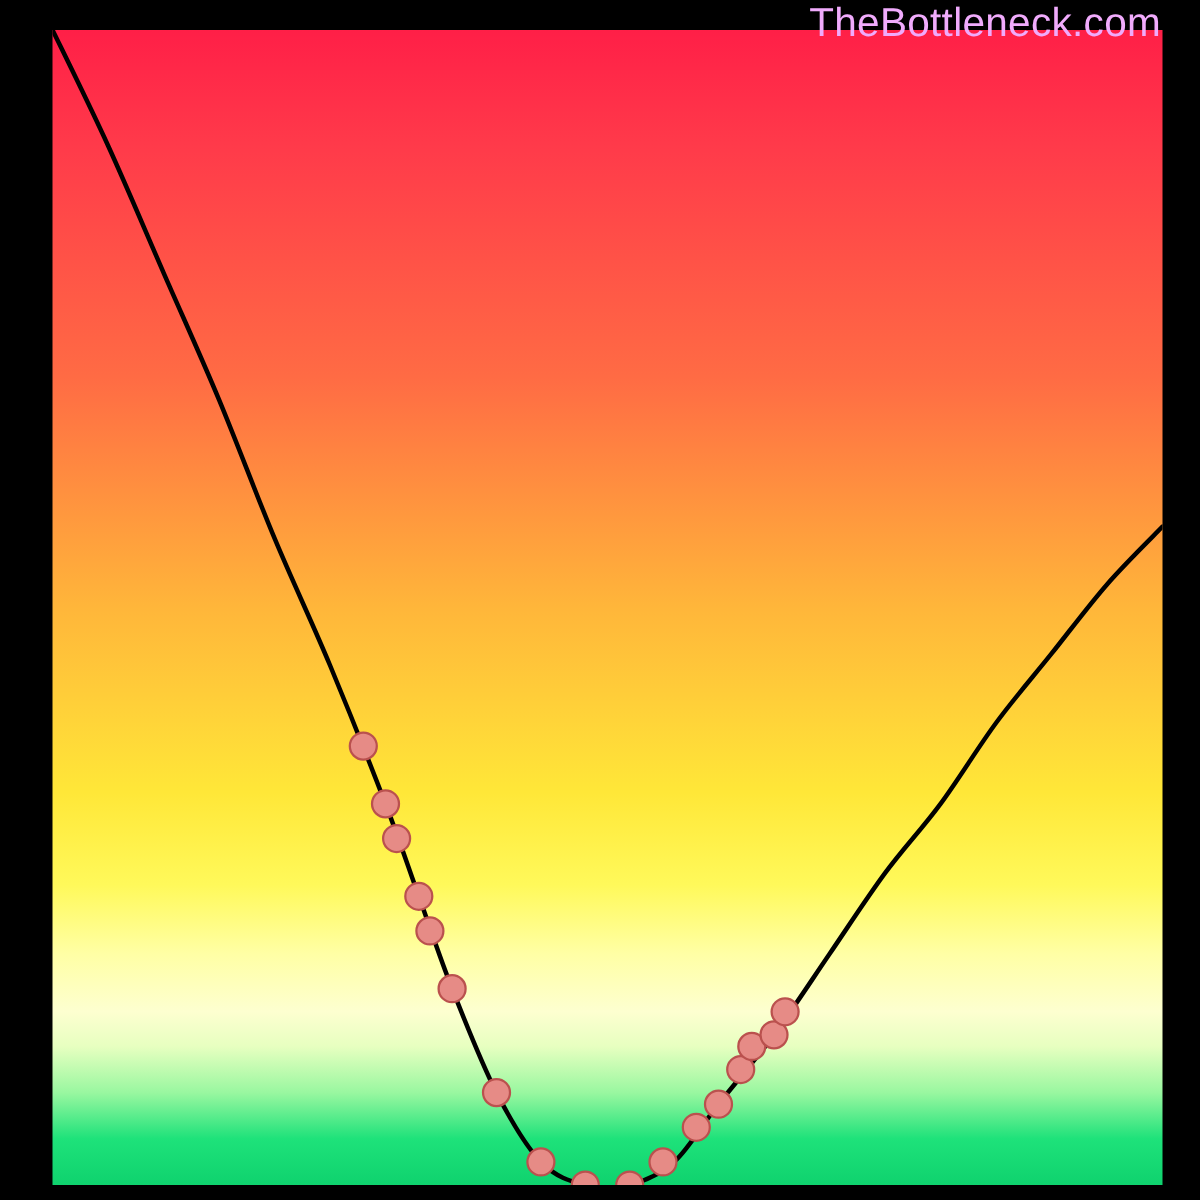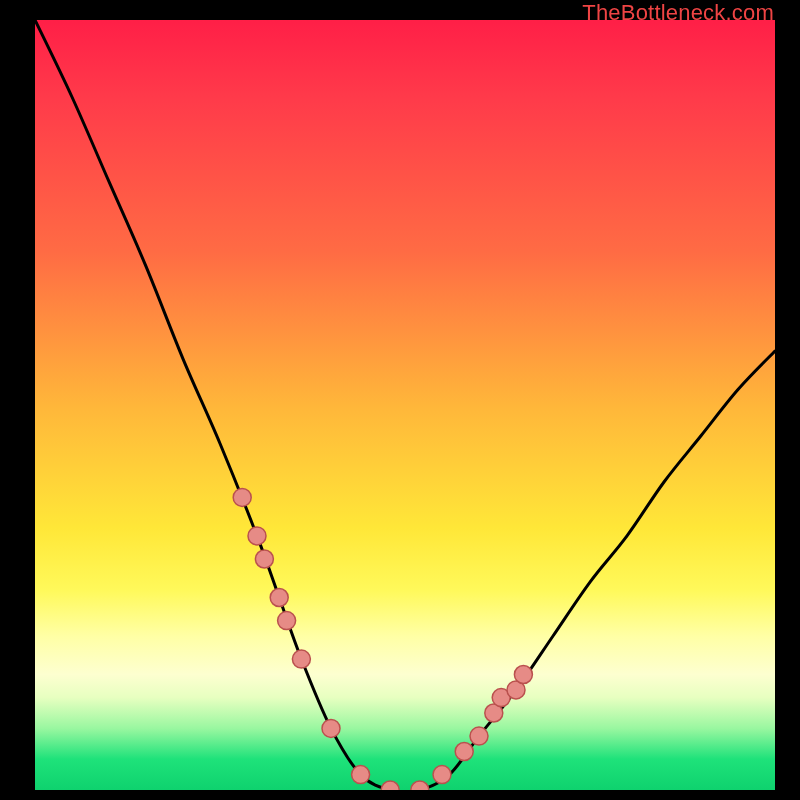--- a/index.html
+++ b/index.html
@@ -40,22 +40,22 @@
       #99f7a0 92%,
       #1ee27a 96%,
       #0fd26e 100%
     );
     overflow: hidden;
   }
   .watermark {
     position: absolute;
     top: 0px;
     right: 26px;
-    color: #ef4444;
-    font-size: 22px;
+    color: #f0abfc;
+    font-size: 27px;
     font-weight: 400;
     letter-spacing: 0.2px;
     z-index: 10;
     user-select: none;
   }
   svg.curve {
     position: absolute;
     left: 0;
     top: 0;
     width: 740px;

